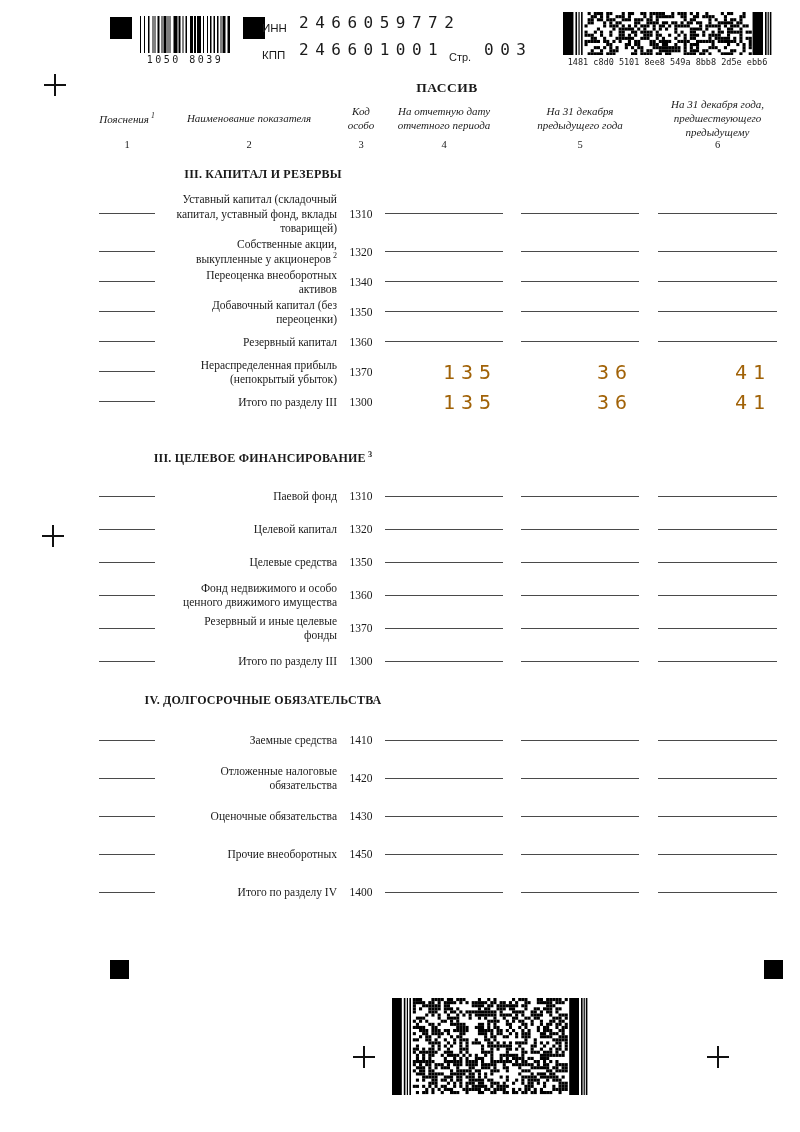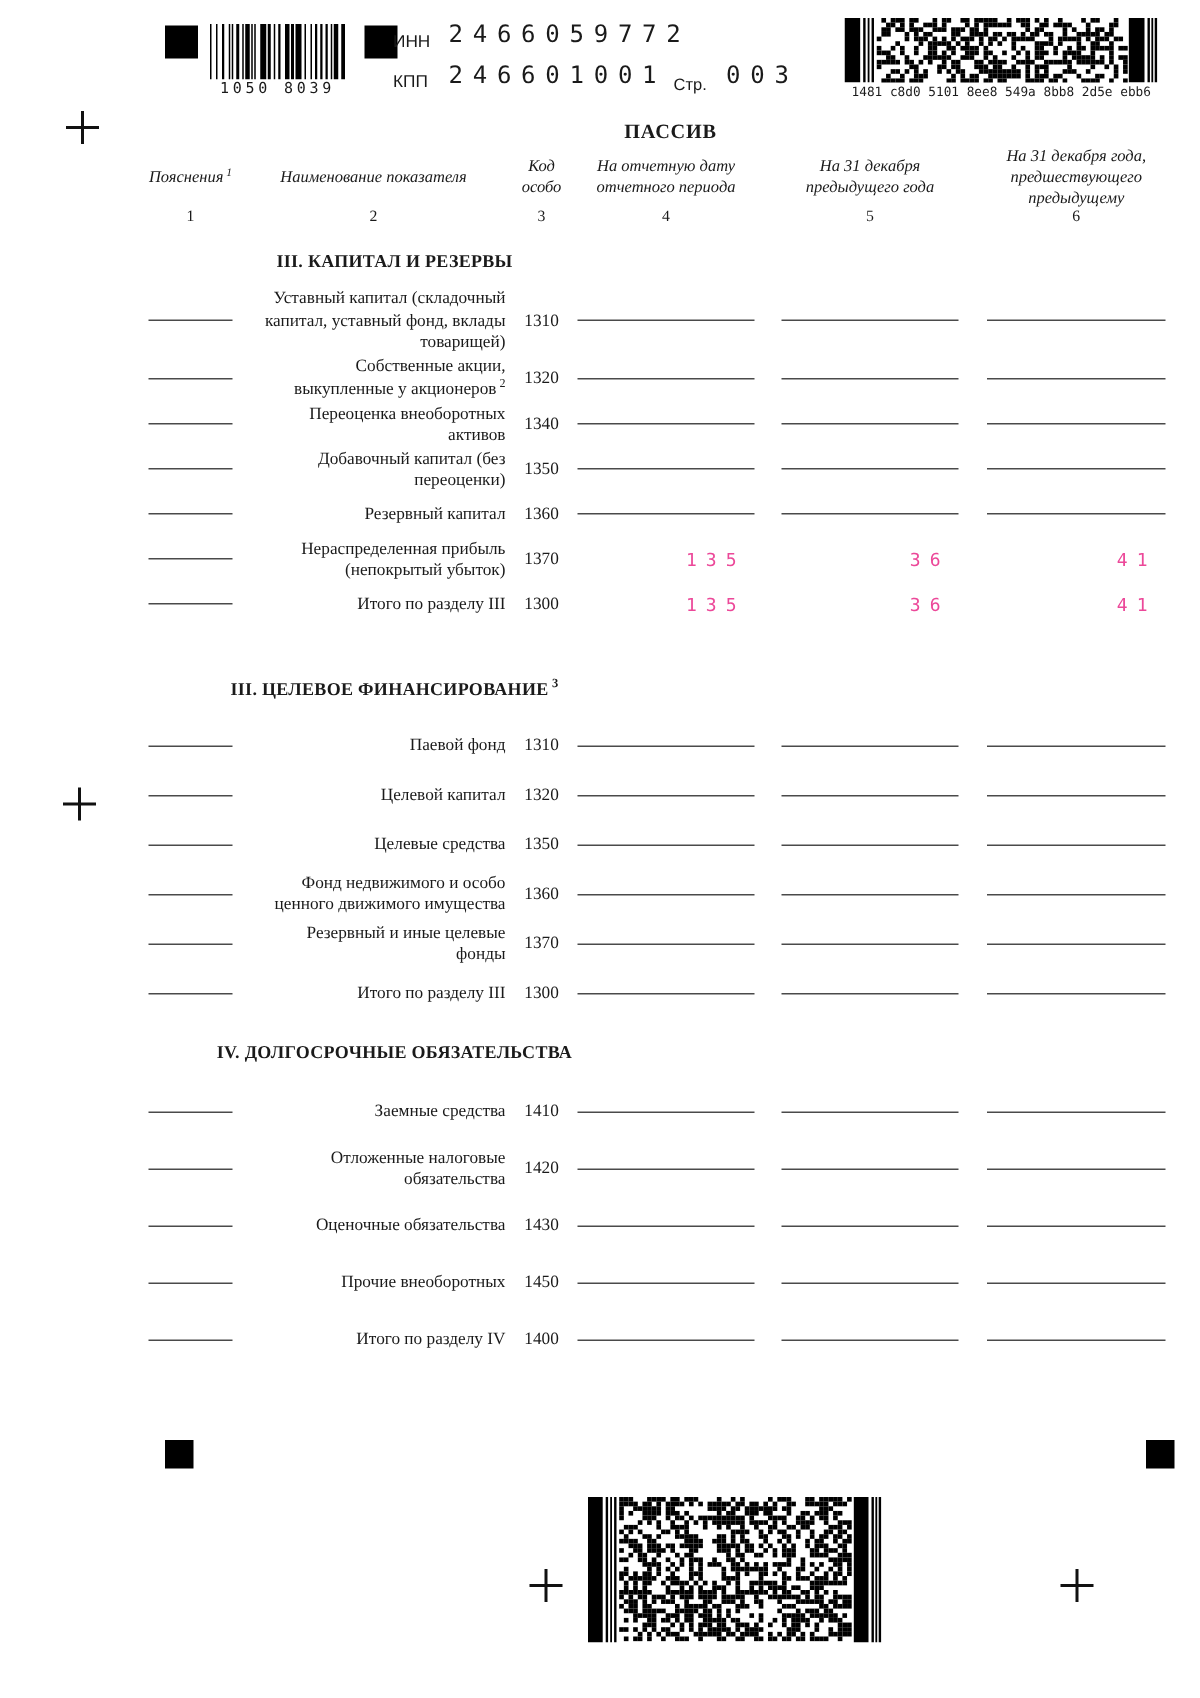--- a/index.html
+++ b/index.html
@@ -52,21 +52,21 @@
   .sec3 .section-title{margin-top:16px;margin-bottom:14px;}
   .row{display:flex;align-items:center;}
   .sec1 .row{min-height:29px;margin-bottom:1px;}
   .sec2 .row{min-height:32px;margin-bottom:1px;}
   .sec3 .row{min-height:36px;margin-bottom:2px;}
   .dash{width:56px;margin:0 auto;border-top:1.5px solid #4a4a4a;}
   .rlabel{padding-left:14px;box-sizing:border-box;font-size:11.5px;line-height:1.26;text-align:right;}
   .rcode{text-align:center;font-size:11.5px;}
   .vline{width:100%;border-top:1.5px solid #4a4a4a;box-sizing:border-box;}
   .vnum{display:block;text-align:right;padding-right:6px;
-    font-family:"DejaVu Sans Mono",monospace;font-size:12px;letter-spacing:6px;color:#ec4899;}
+    font-family:"DejaVu Sans Mono",monospace;font-size:20px;letter-spacing:6px;color:#a16207;}
   sup{font-size:70%;}
 </style>
 </head>
 <body>
 
 <div class="page">
 
   <div class="cross" style="left:44px;top:74px;"></div>
   <div class="cross" style="left:42px;top:525px;"></div>
   <div class="cross" style="left:353px;top:1046px;"></div>

